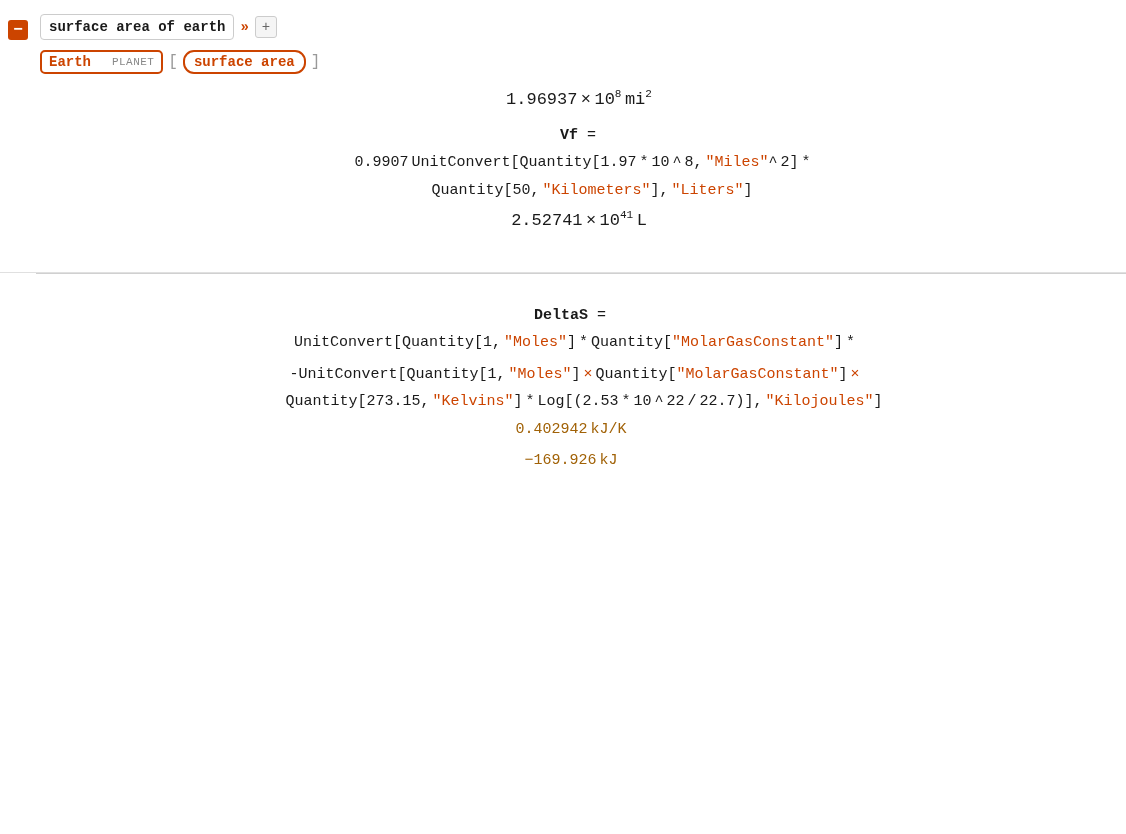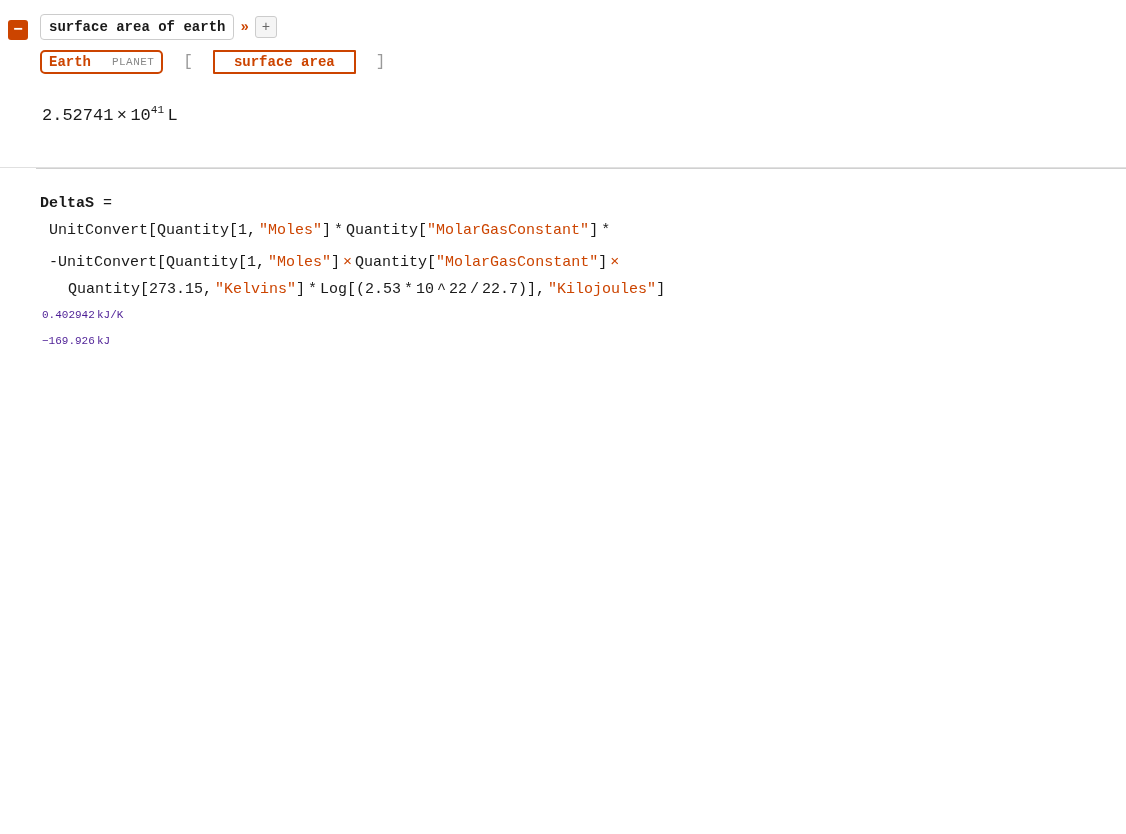--- a/index.html
+++ b/index.html
@@ -8,20 +8,21 @@
       background: #ffffff;
       font-family: 'Courier New', Courier, monospace;
       color: #1a1a1a;
       padding: 0;
     }
 
     .notebook-container {
       max-width: 1126px;
       margin: 0 auto;
       padding: 10px 0;
+      text-align: center;
     }
 
     
     .cell {
       display: flex;
       flex-direction: row;
       align-items: stretch;
       border-bottom: 1px solid #e0e0e0;
       padding-bottom: 18px;
       margin-bottom: 0;
@@ -96,23 +97,23 @@
       justify-content: center;
       cursor: pointer;
       font-size: 14px;
       color: #666;
     }
 
     
     .tags-row {
       display: flex;
       align-items: center;
-      gap: 20px;
+      gap: 5px;
       flex-wrap: wrap;
-      margin-bottom: 24px;
+      margin-bottom: 8px;
       padding-left: 0;
     }
 
     .tag-entity {
       display: inline-flex;
       align-items: center;
       border: 2px solid #cc4400;
       border-radius: 5px;
       padding: 2px 7px;
       font-size: 14px;
@@ -138,22 +139,22 @@
     .tag-bracket {
       color: #999;
       font-size: 16px;
       font-weight: normal;
     }
 
     .tag-property {
       display: inline-flex;
       align-items: center;
       border: 2px solid #cc4400;
-      border-radius: 1px;
-      padding: 2px 19px;
+      border-radius: 11px;
+      padding: 2px 9px;
       font-size: 14px;
       color: #cc4400;
       font-weight: bold;
       cursor: pointer;
     }
 
     
     .output-area {
       padding: 6px 0 10px 0;
     }
@@ -181,36 +182,37 @@
 
     .code-input .kw-string {
       color: #cc4400;
     }
 
     .code-input .times-sym {
       color: #cc4400;
     }
 
     .output-result-secondary {
-      font-size: 11px;
-      color: #4c1d95;
+      font-size: 15px;
+      color: #a16207;
       margin-bottom: 0;
       padding-left: 2px;
     }
 
     
     .divider-line {
       border: none;
       border-top: 1px solid #d0d0d0;
       margin: 0 0 0 36px;
     }
 
     
     .cell-group {
       padding: 16px 16px 0 0;
+      margin-top: 7px;
     }
 
     sup {
       font-size: 0.65em;
       vertical-align: super;
     }
 
     .inline-code-block {
       margin: 2px 0;
     }
@@ -240,21 +242,36 @@
         <span class="tag-entity">
           <span class="tag-main">Earth</span>
           <span class="tag-type">PLANET</span>
         </span>
         <span class="tag-bracket">[</span>
         <span class="tag-property">surface area</span>
         <span class="tag-bracket">]</span>
       </div>
 
       <div class="output-area">
-
+        <div class="output-result">
+          1.96937 × 10<sup>8</sup> mi<sup>2</sup>
+        </div>
+
+        <div class="code-input">
+          <div class="inline-code-block">
+            <span class="var-name">Vf</span>
+            <span> =</span>
+          </div>
+          <div class="inline-code-block">
+            &nbsp;0.9907 UnitConvert[Quantity[1.97 * 10 ^ 8, <span class="kw-string">"Miles"</span>^ 2] *
+          </div>
+          <div class="inline-code-block indent">
+            Quantity[50, <span class="kw-string">"Kilometers"</span>], <span class="kw-string">"Liters"</span>]
+          </div>
+        </div>
 
         <div class="output-result">
           2.52741 × 10<sup>41</sup> L
         </div>
       </div>
     </div>
   </div>
 
   <hr class="divider-line">
 

